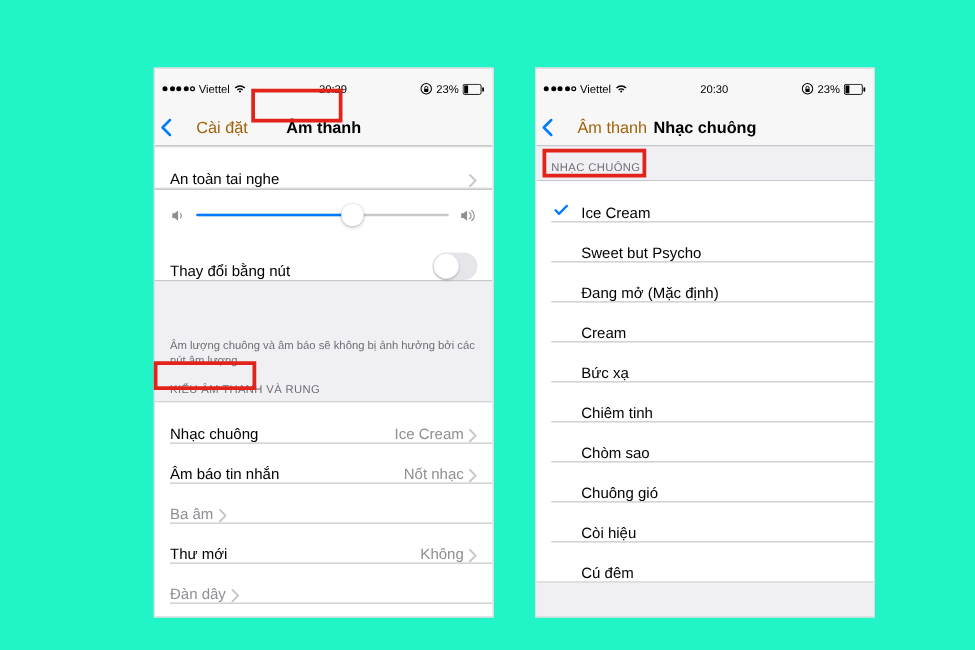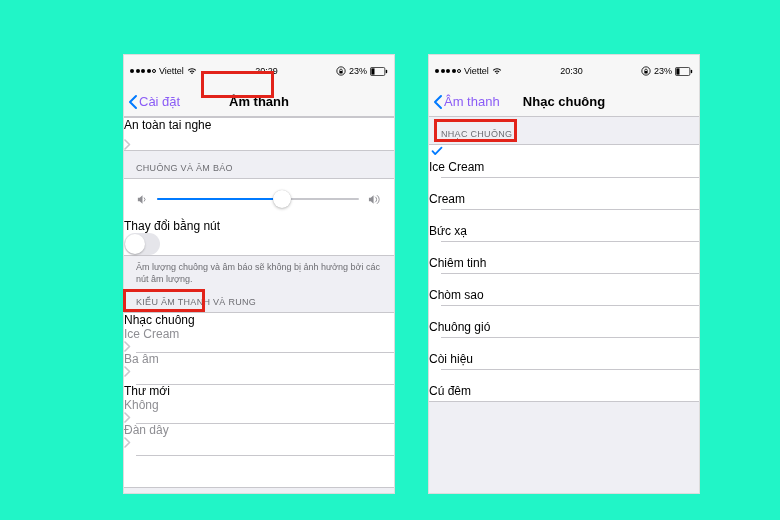--- a/index.html
+++ b/index.html
@@ -45,23 +45,23 @@
     border-bottom: 1px solid #c8c7cc;
     display: flex;
     align-items: center;
     position: relative;
   }
   .nav-back {
     position: absolute;
     left: 4px;
     display: flex;
     align-items: center;
-    color: #8b5cf6;
+    color: #a16207;
     font-size: 13px;
-    gap: 1px;
+    gap: 19px;
   }
   .nav-title {
     flex: 1;
     text-align: center;
     font-size: 13px;
     font-weight: 600;
     color: #000;
   }
 
   .content {
@@ -75,32 +75,32 @@
     letter-spacing: 0.3px;
     color: #6d6d72;
     text-transform: uppercase;
     padding: 12px 12px 5px 12px;
   }
   .section-footer {
     font-size: 9px;
     color: #6d6d72;
     padding: 5px 12px 0 12px;
     line-height: 1.35;
+    margin-top: 40px;
   }
 
   .cell {
     background: #fff;
     min-height: 32px;
     display: flex;
-    align-items: flex-start;
-    padding: 0 0;
+    align-items: flex-end;
+    padding: 0 12px;
     position: relative;
     font-size: 12px;
     color: #000;
-    flex-direction: column;
   }
   .cell + .cell::before {
     content: "";
     position: absolute;
     top: 0; left: 12px; right: 0;
     height: 0.6px;
     background: #c8c7cc;
   }
   .group {
     border-top: 0.6px solid #c8c7cc;
@@ -226,21 +226,20 @@
   <div class="content">
     <div class="group">
       <div class="cell">
         <span class="label">An toàn tai nghe</span>
         <svg class="chevron" width="7" height="11" viewBox="0 0 7 11">
             <path d="M1 1l4.5 4.5L1 10" fill="none" stroke="#c7c7cc" stroke-width="1.6" stroke-linecap="round" stroke-linejoin="round"></path>
           </svg>
       </div>
     </div>
 
-    <div class="section-header">CHUÔNG VÀ ÂM BÁO</div>
     <div class="group">
       <div class="slider-cell">
         <svg class="vol-icon" width="13" height="13" viewBox="0 0 14 14">
             <path d="M2 5h2l3-2.5v9L4 9H2z" fill="#8e8e93"></path>
             <path d="M9 5.2a2.5 2.5 0 010 3.6" fill="none" stroke="#8e8e93" stroke-width="1" stroke-linecap="round"></path>
           </svg>
         <div class="slider-track">
           <div class="slider-fill"></div>
           <div class="slider-thumb"></div>
         </div>
@@ -261,20 +260,27 @@
     <div class="section-header">KIỂU ÂM THANH VÀ RUNG</div>
     <div class="group" id="sounds-group">
         <div class="cell">
           <span class="label">Nhạc chuông</span>
           <span class="value">Ice Cream</span>
           <svg class="chevron" width="7" height="11" viewBox="0 0 7 11">
             <path d="M1 1l4.5 4.5L1 10" fill="none" stroke="#c7c7cc" stroke-width="1.6" stroke-linecap="round" stroke-linejoin="round"></path>
           </svg>
         </div>
         <div class="cell">
+          <span class="label">Âm báo tin nhắn</span>
+          <span class="value">Nốt nhạc</span>
+          <svg class="chevron" width="7" height="11" viewBox="0 0 7 11">
+            <path d="M1 1l4.5 4.5L1 10" fill="none" stroke="#c7c7cc" stroke-width="1.6" stroke-linecap="round" stroke-linejoin="round"></path>
+          </svg>
+        </div>
+        <div class="cell">
           <span class="value">Ba âm</span>
           <svg class="chevron" width="7" height="11" viewBox="0 0 7 11">
             <path d="M1 1l4.5 4.5L1 10" fill="none" stroke="#c7c7cc" stroke-width="1.6" stroke-linecap="round" stroke-linejoin="round"></path>
           </svg>
         </div>
         <div class="cell">
           <span class="label">Thư mới</span>
           <span class="value">Không</span>
           <svg class="chevron" width="7" height="11" viewBox="0 0 7 11">
             <path d="M1 1l4.5 4.5L1 10" fill="none" stroke="#c7c7cc" stroke-width="1.6" stroke-linecap="round" stroke-linejoin="round"></path>
@@ -338,20 +344,32 @@
         <div class="cell check-cell">
           <span class="check"><svg width="12" height="12" viewBox="0 0 12 12">
               <path d="M1.5 6.2l2.7 2.9L10.5 2.7" fill="none" stroke="#007aff" stroke-width="1.8" stroke-linecap="round" stroke-linejoin="round"></path>
             </svg></span>
           <span class="label">Ice Cream</span>
         </div>
         <div class="cell check-cell nocheck">
           <span class="check"><svg width="12" height="12" viewBox="0 0 12 12">
               <path d="M1.5 6.2l2.7 2.9L10.5 2.7" fill="none" stroke="#007aff" stroke-width="1.8" stroke-linecap="round" stroke-linejoin="round"></path>
             </svg></span>
+          <span class="label">Sweet but Psycho</span>
+        </div>
+        <div class="cell check-cell nocheck">
+          <span class="check"><svg width="12" height="12" viewBox="0 0 12 12">
+              <path d="M1.5 6.2l2.7 2.9L10.5 2.7" fill="none" stroke="#007aff" stroke-width="1.8" stroke-linecap="round" stroke-linejoin="round"></path>
+            </svg></span>
+          <span class="label">Đang mở (Mặc định)</span>
+        </div>
+        <div class="cell check-cell nocheck">
+          <span class="check"><svg width="12" height="12" viewBox="0 0 12 12">
+              <path d="M1.5 6.2l2.7 2.9L10.5 2.7" fill="none" stroke="#007aff" stroke-width="1.8" stroke-linecap="round" stroke-linejoin="round"></path>
+            </svg></span>
           <span class="label">Cream</span>
         </div>
         <div class="cell check-cell nocheck">
           <span class="check"><svg width="12" height="12" viewBox="0 0 12 12">
               <path d="M1.5 6.2l2.7 2.9L10.5 2.7" fill="none" stroke="#007aff" stroke-width="1.8" stroke-linecap="round" stroke-linejoin="round"></path>
             </svg></span>
           <span class="label">Bức xạ</span>
         </div>
         <div class="cell check-cell nocheck">
           <span class="check"><svg width="12" height="12" viewBox="0 0 12 12">

